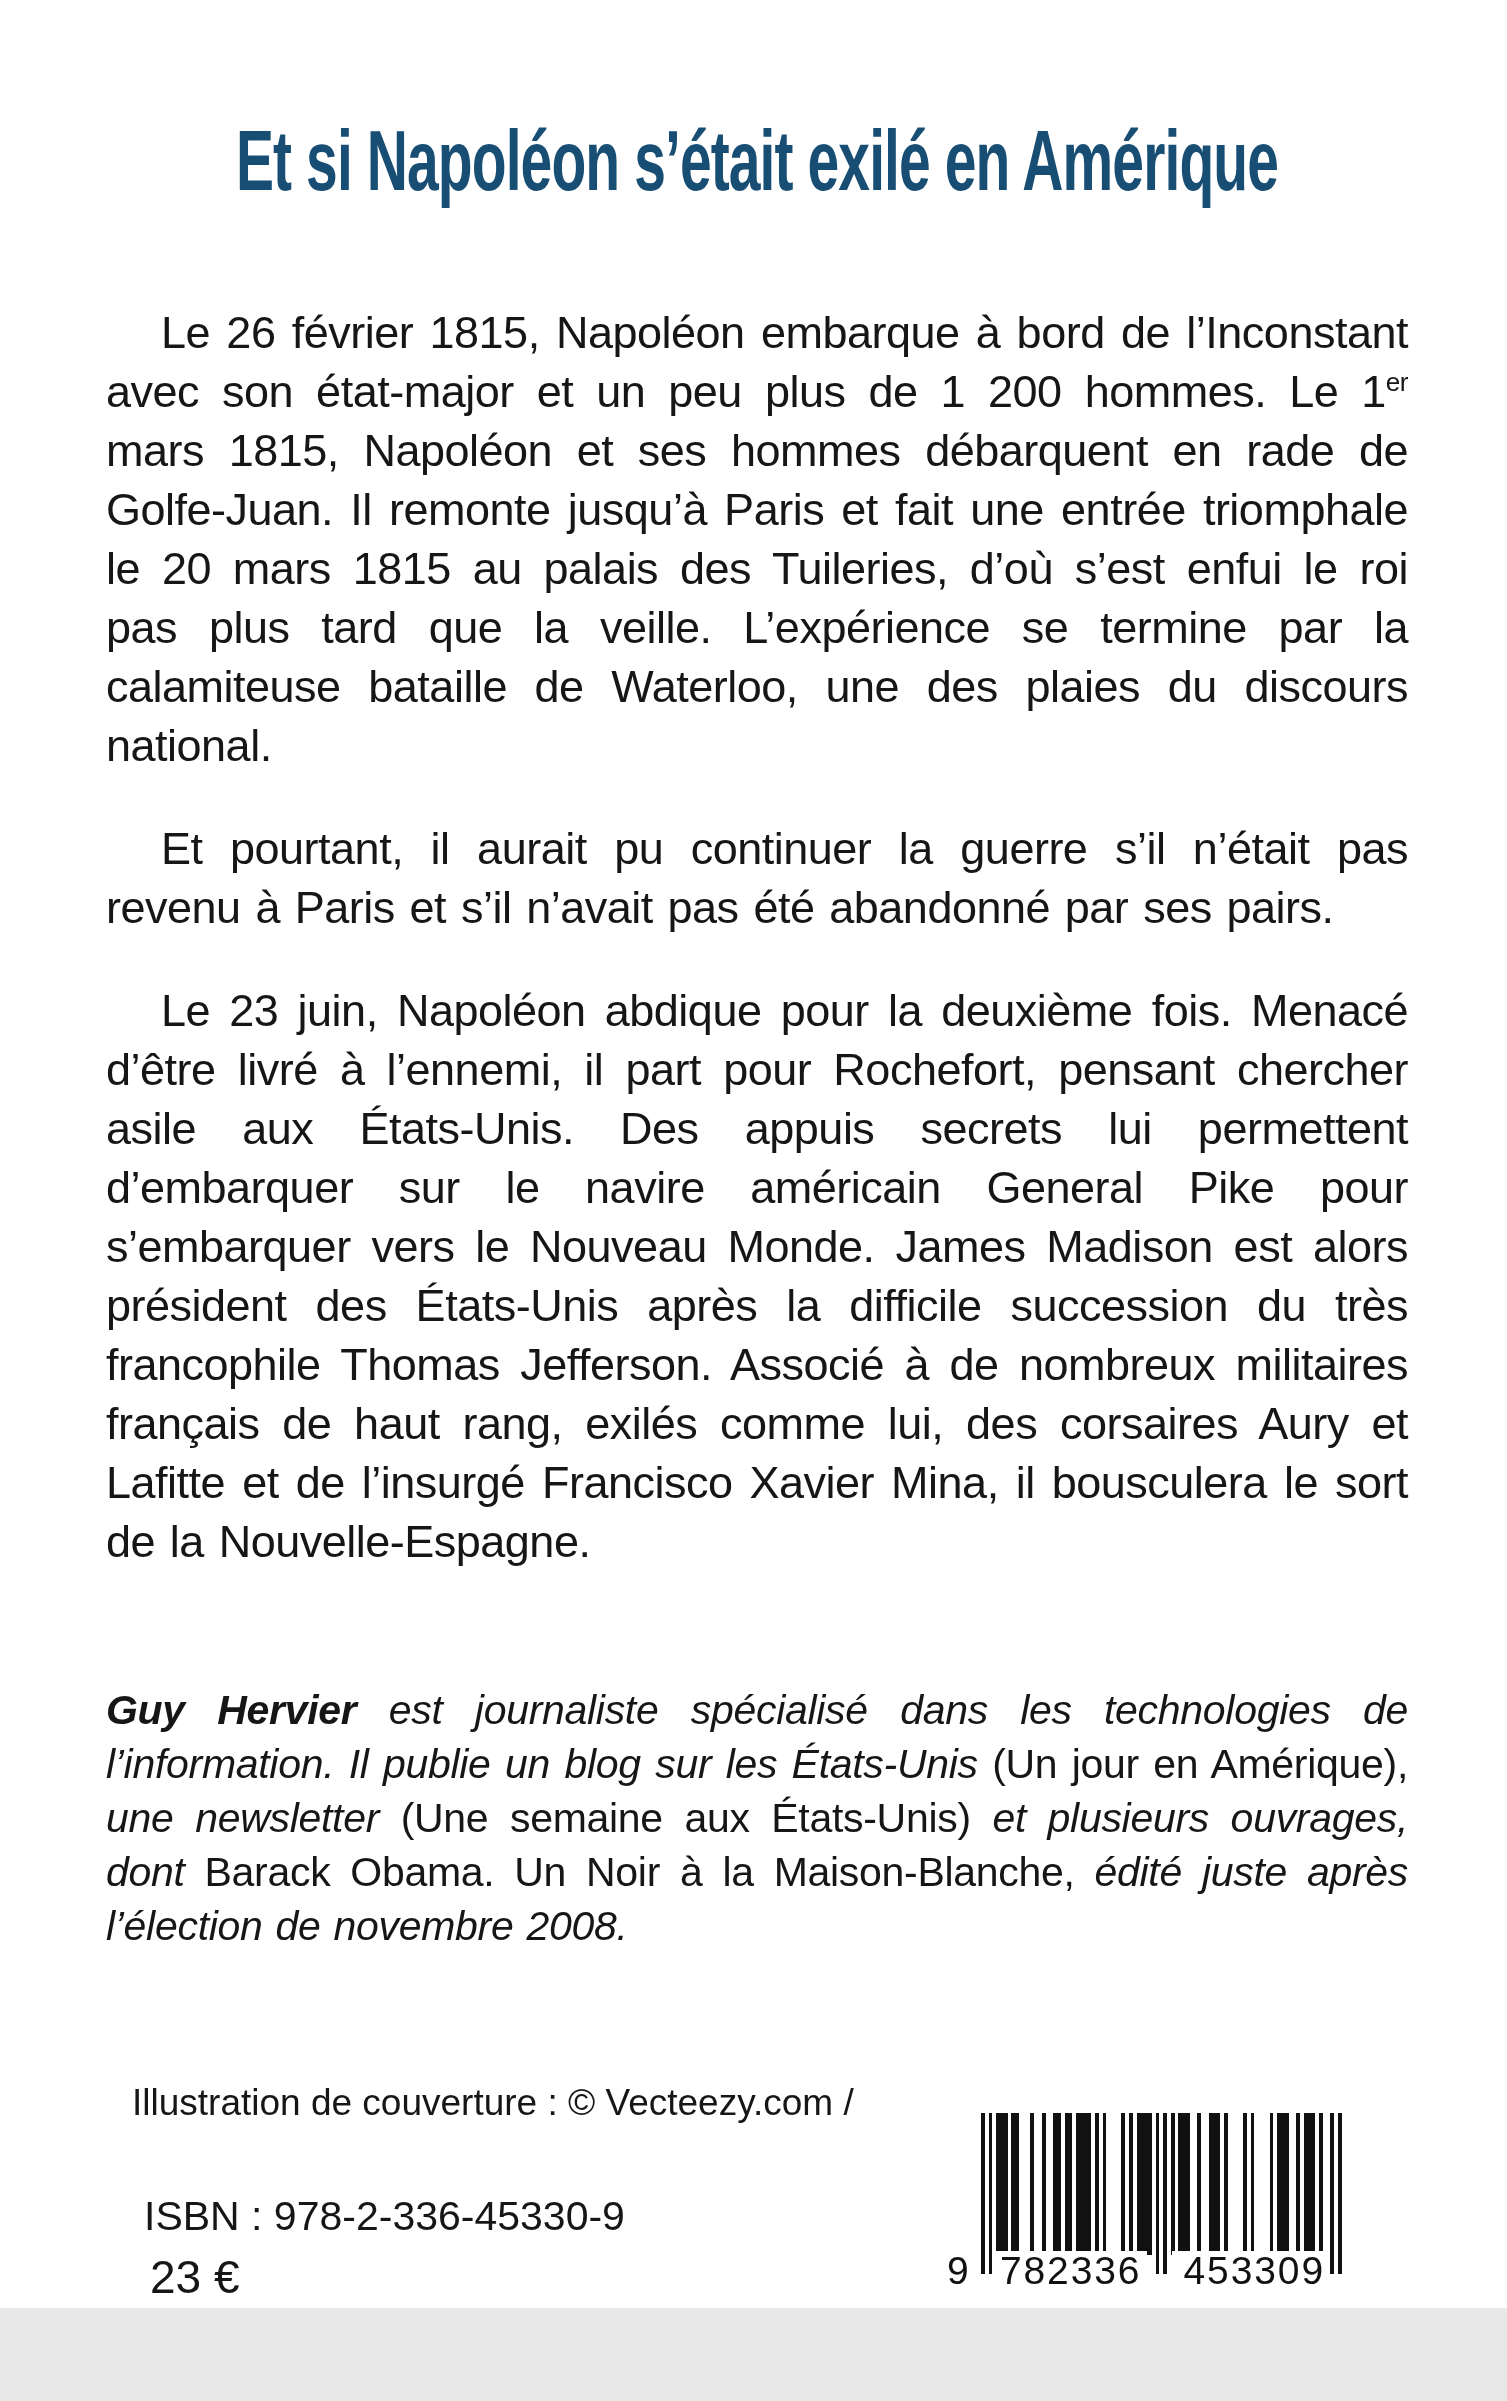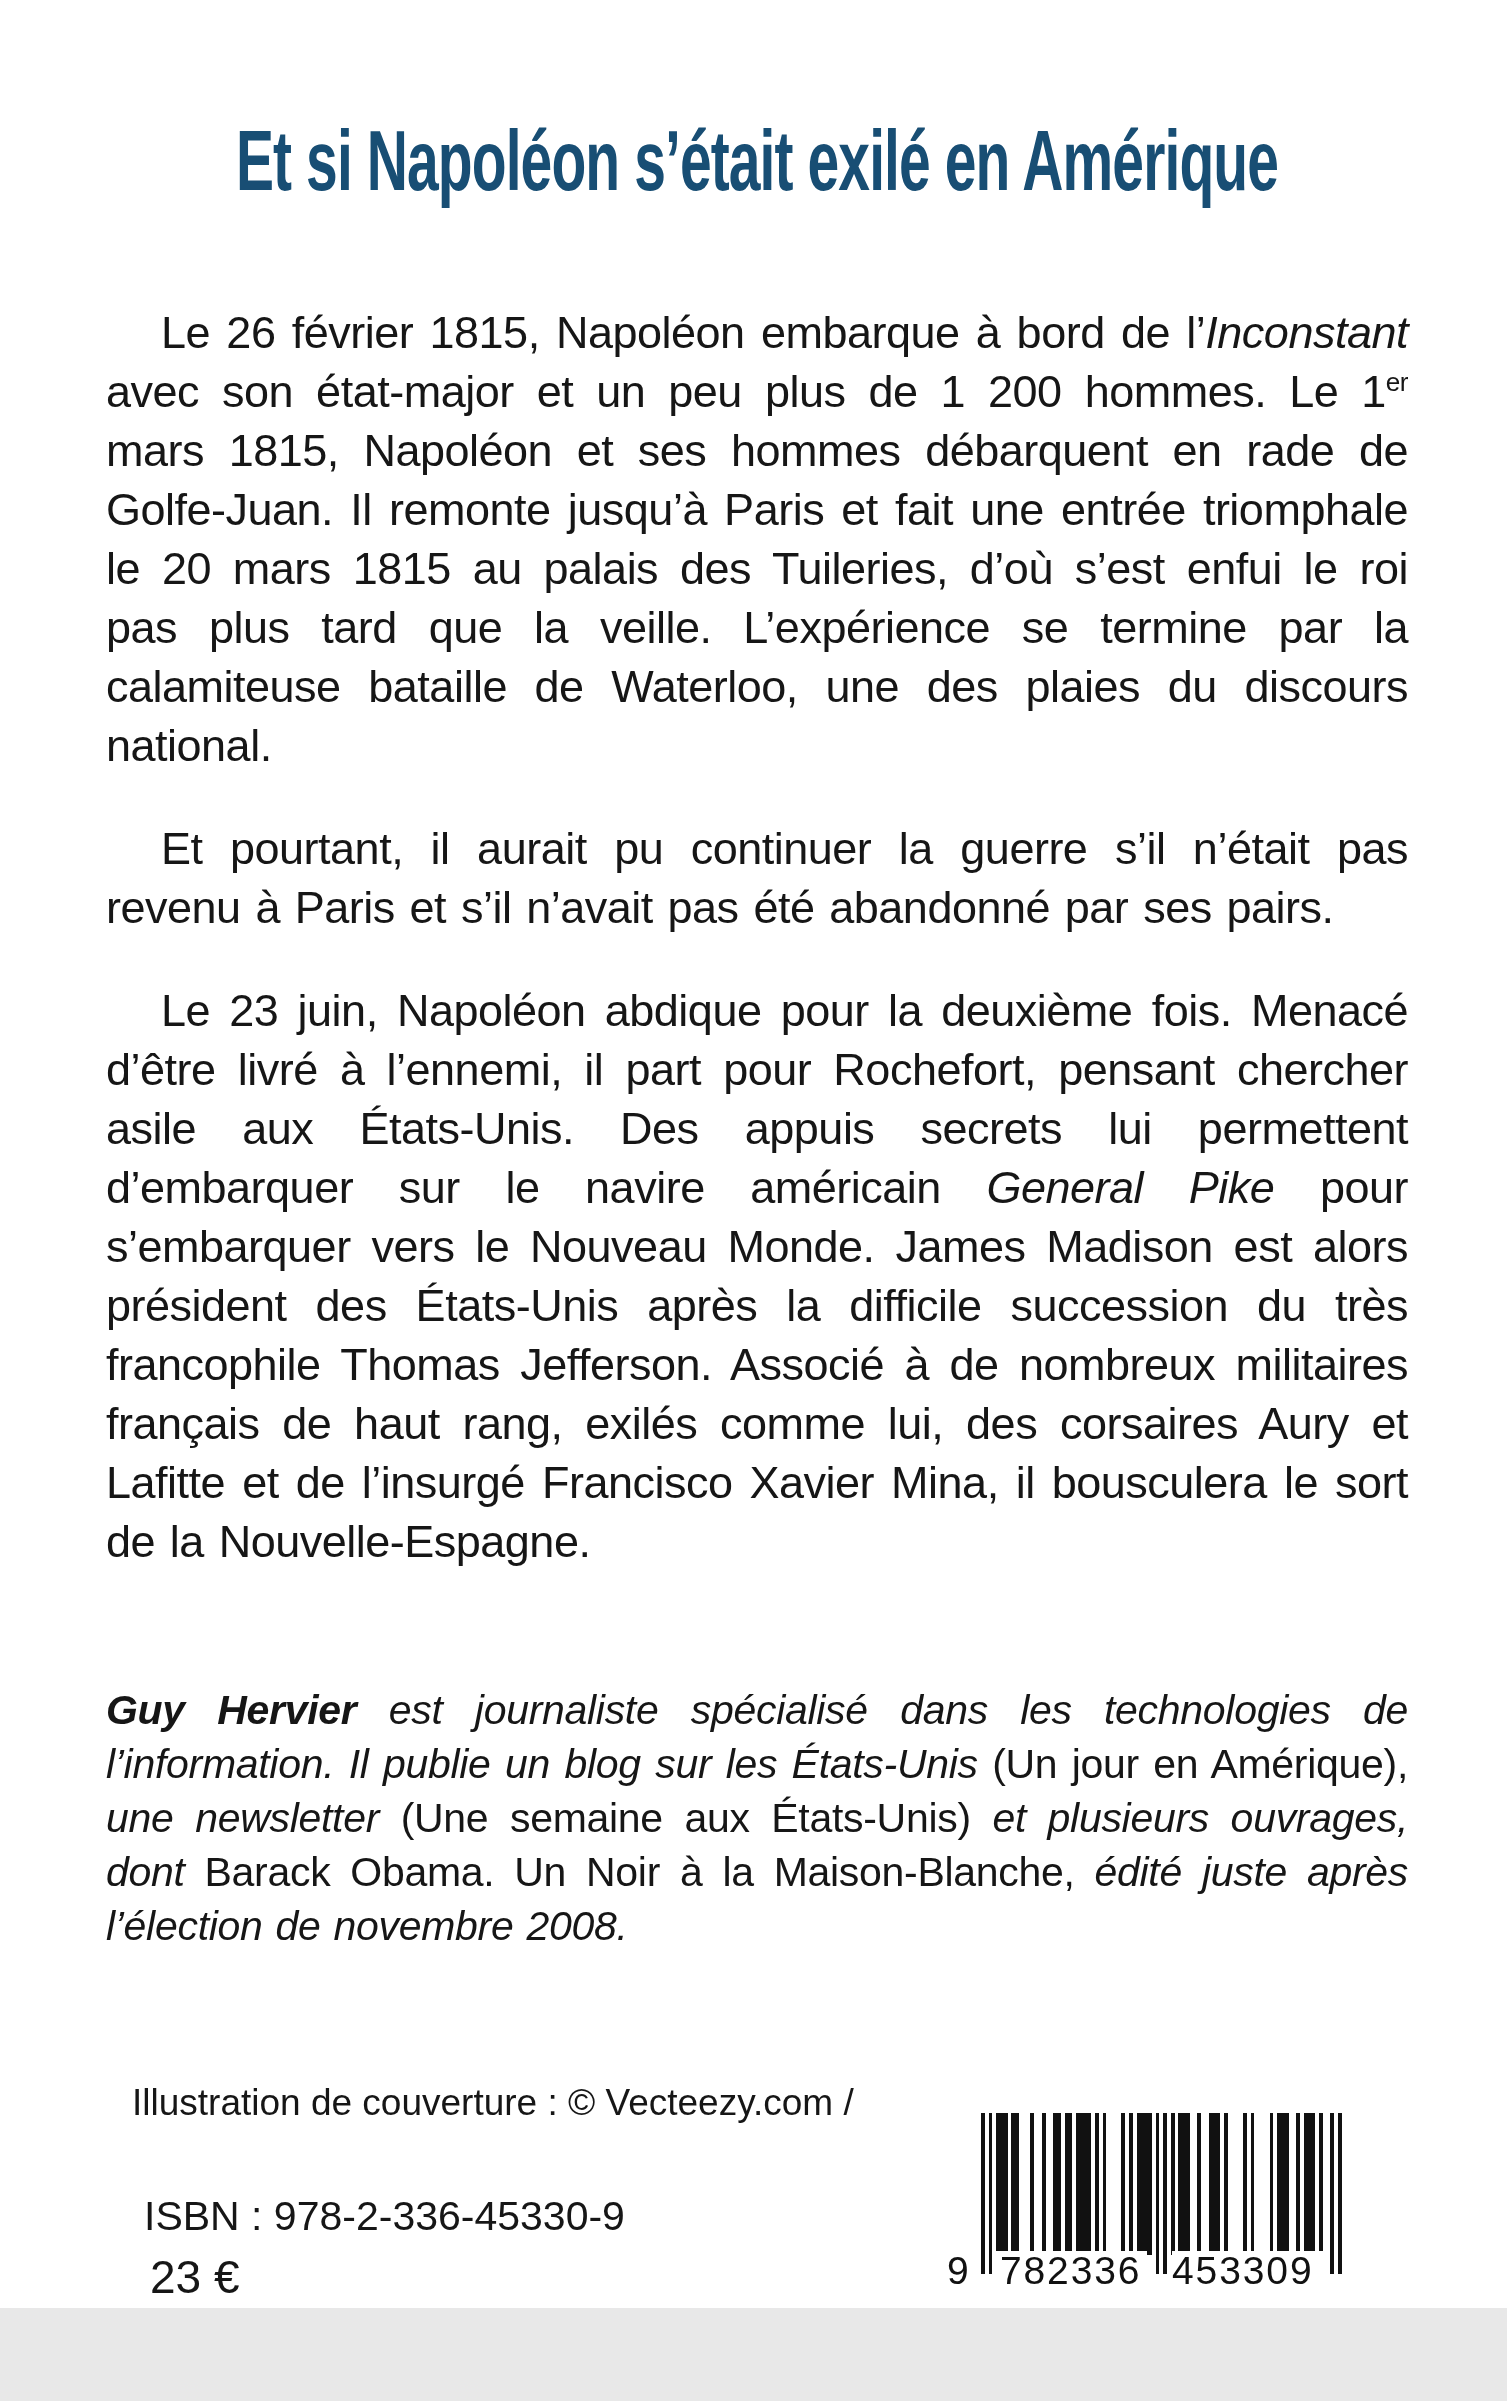--- a/index.html
+++ b/index.html
@@ -40,21 +40,21 @@
   }
   .bio{
     font-size:41px;
     line-height:54px;
     font-style:italic;
     text-align:justify;
     word-spacing:1.9px;
     letter-spacing:-0.3px;
     margin:112px 0 0 0;
   }
-  .seg-i{font-style:italic;}
+  .seg-i{}
   .seg-bi{font-style:italic;font-weight:bold;}
   .seg-r{font-style:normal;}
   sup{font-size:58%;line-height:0;vertical-align:super;}
 
   .credit{
     position:absolute;
     left:132px;top:2078px;
     font-size:37px;
     line-height:50px;
   }
@@ -83,21 +83,21 @@
   .module.guard{height:161px;}
   .bc-digits span{
     position:absolute;
     top:138px;
     font-size:39px;
     line-height:1;
     color:#111111;
   }
   .bc-first{left:-34px;}
   .bc-left{left:13.2px;width:153px;text-align:center;background:#ffffff;letter-spacing:1.9px;}
-  .bc-right{left:191px;width:153px;text-align:left;background:#ffffff;letter-spacing:1.9px;}
+  .bc-right{left:191px;width:153px;text-align:right;background:#ffffff;letter-spacing:1.9px;}
 </style>
 </head>
 <body>
 
 <div class="page" style="color: rgb(22, 22, 22); background: rgb(255, 255, 255);">
 
   <div class="content">
     <h1 class="book-title" style="color: rgb(24, 78, 116);">Et si Napoléon s’était exilé en Amérique</h1>
 
     <div>

